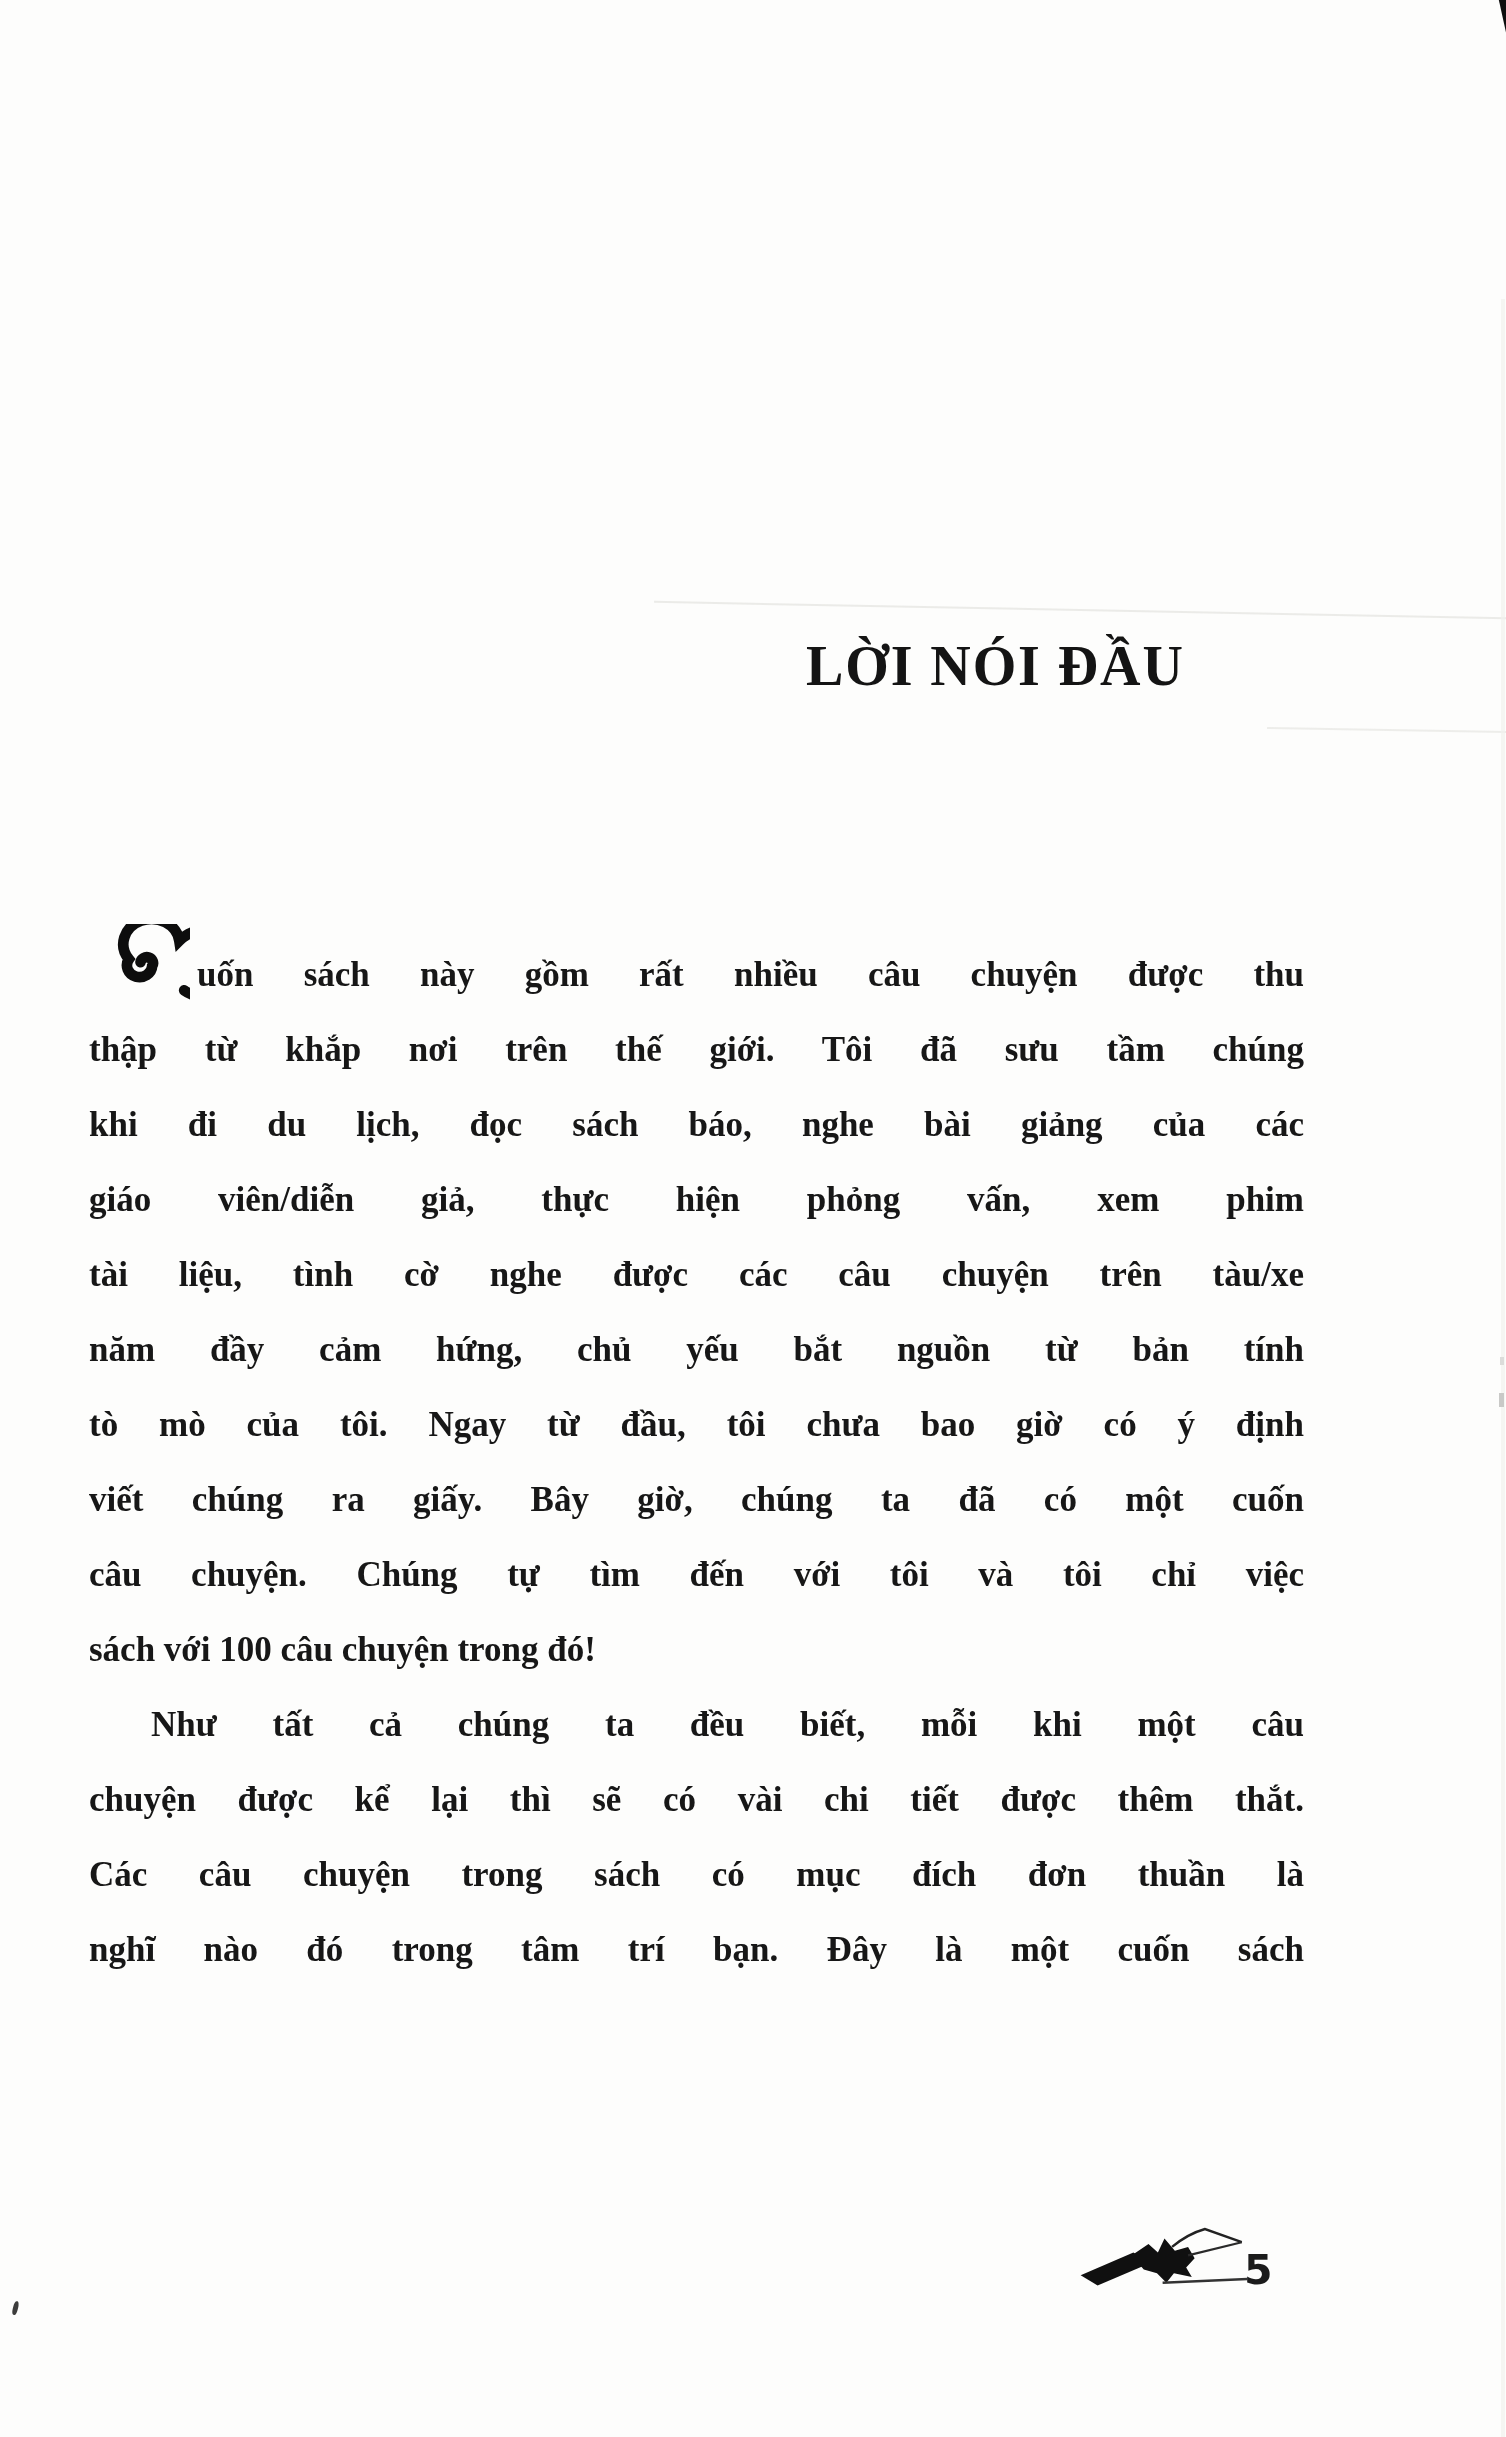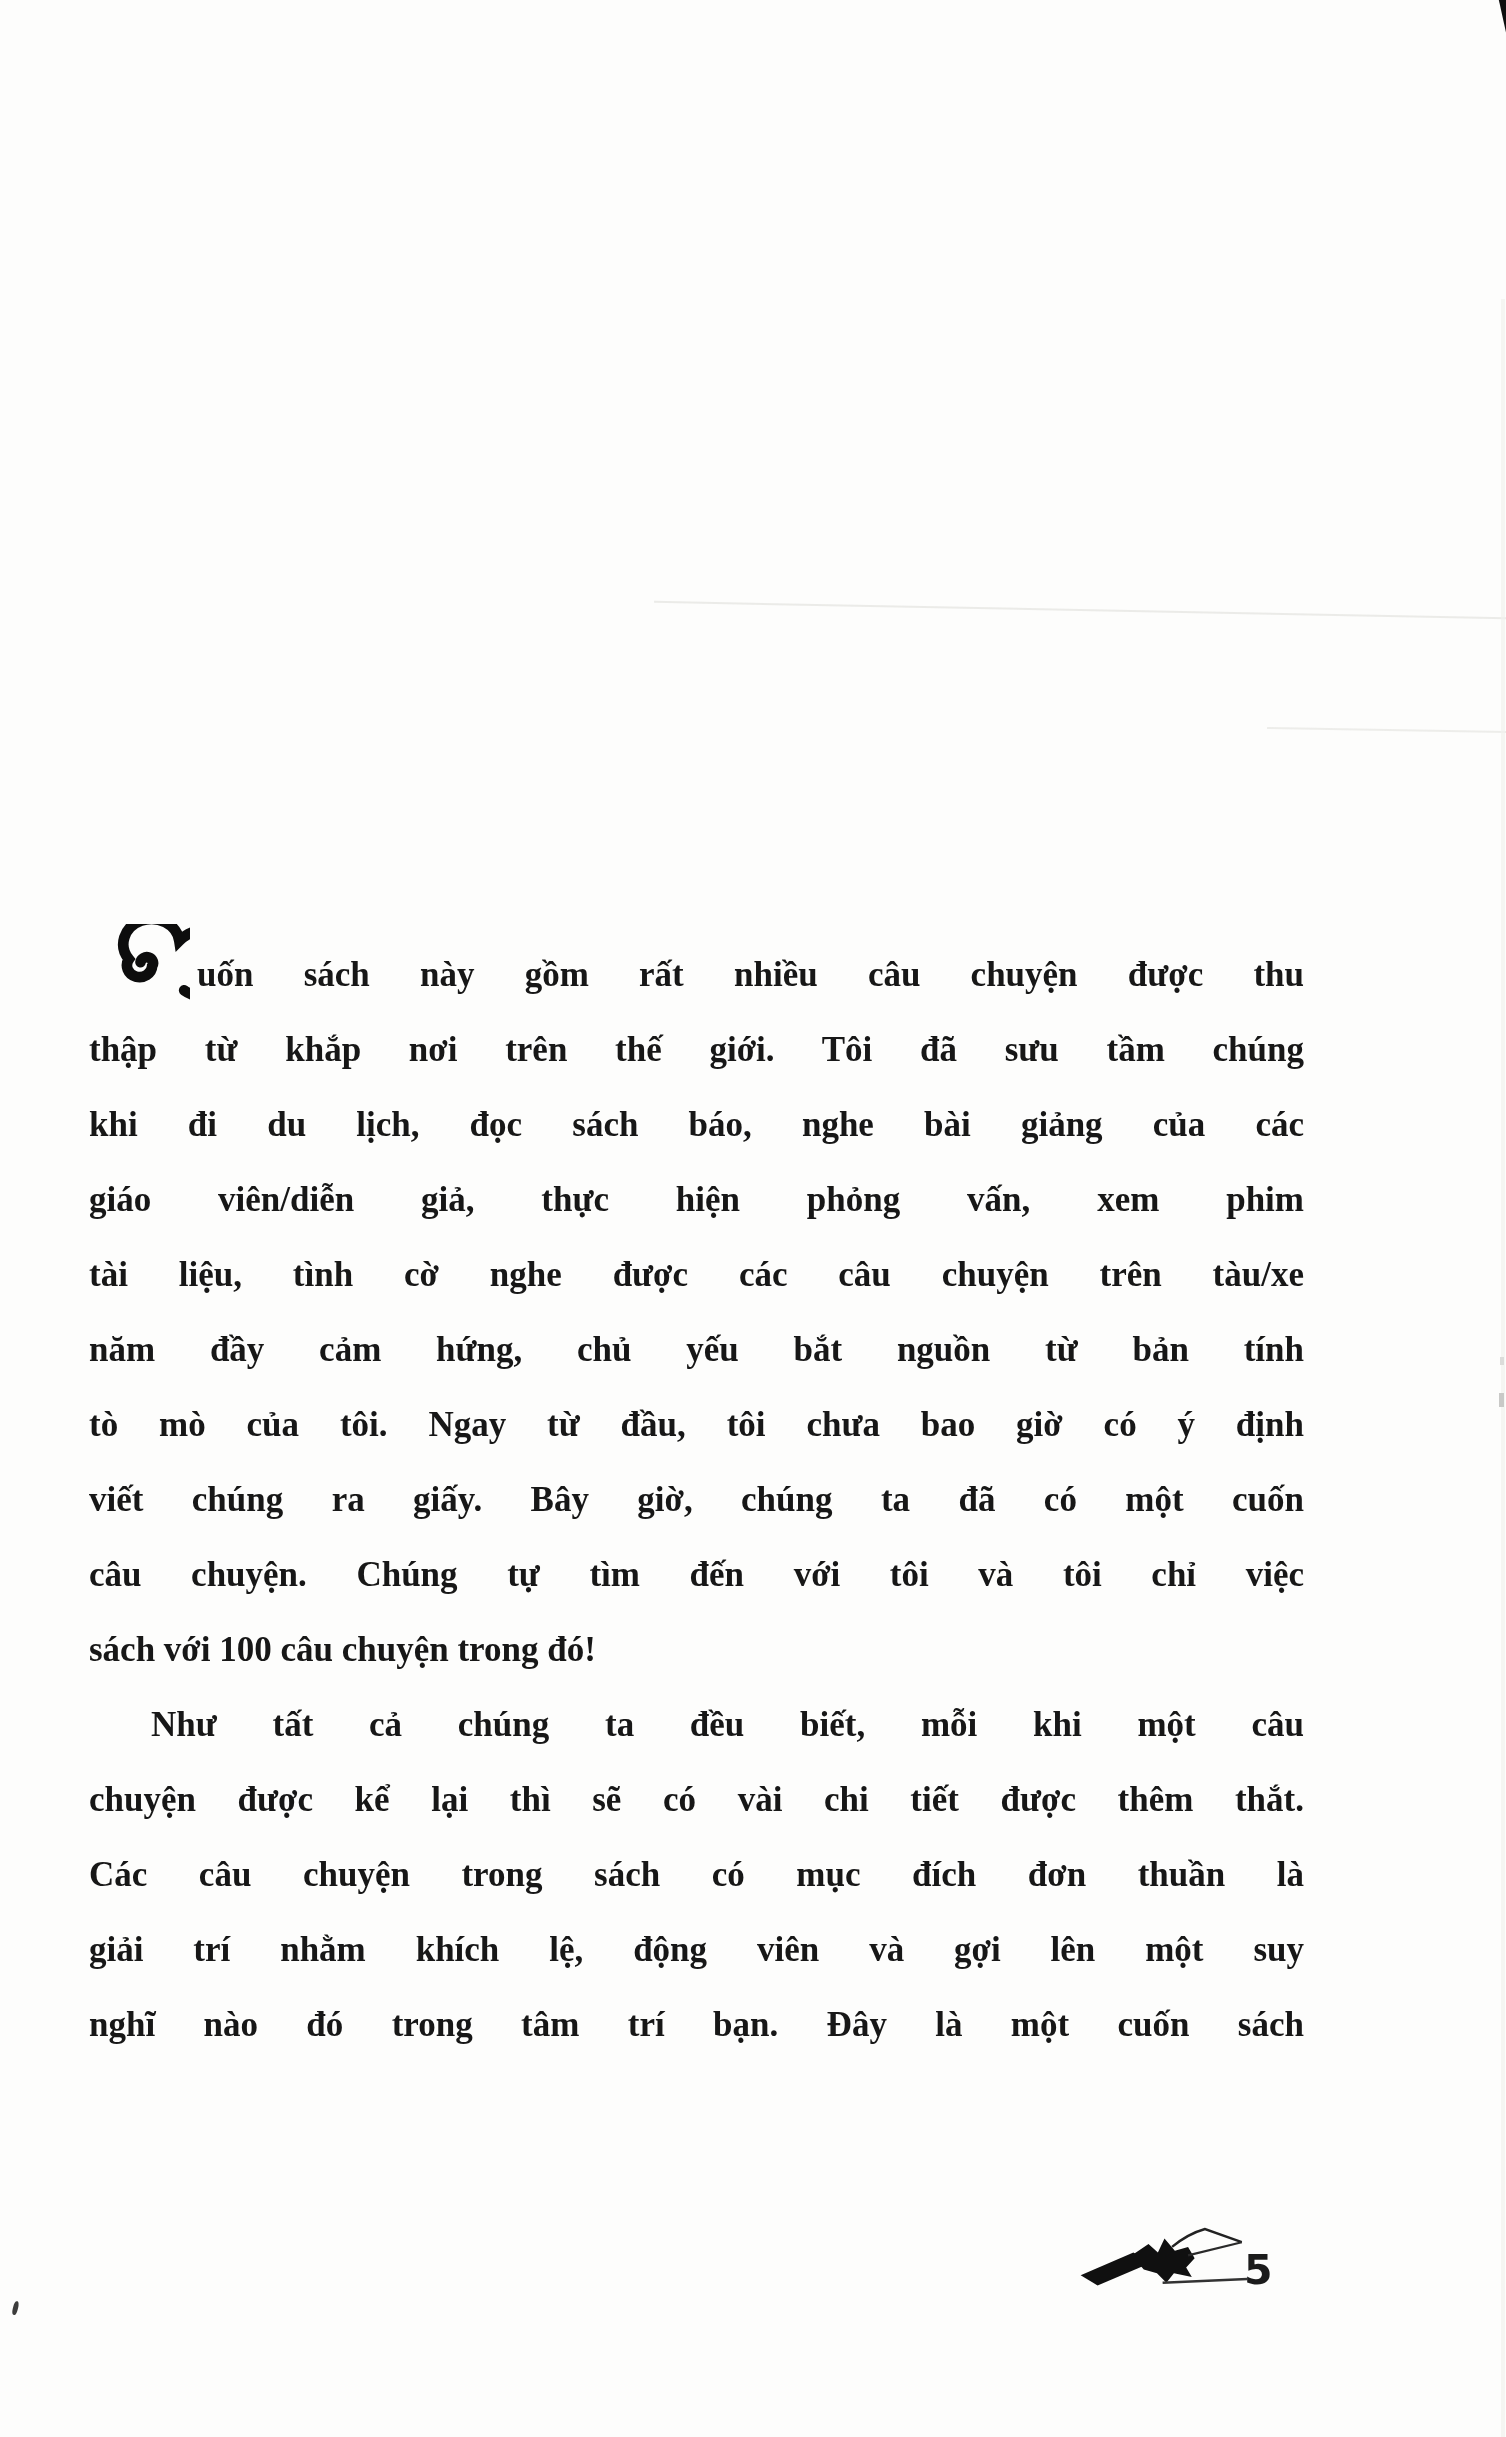--- a/index.html
+++ b/index.html
@@ -75,20 +75,21 @@
 <div id="page">
 
   <div class="artifact" id="corner-wedge"></div>
   <div class="artifact" id="fold-shadow-top"></div>
   <div class="artifact" id="fold-shadow-bottom"></div>
   <div class="artifact" id="edge-strip"></div>
   <div class="artifact" id="edge-tick-1"></div>
   <div class="artifact" id="edge-tick-2"></div>
   <div class="artifact" id="stray-mark"></div>
 
+  <div id="title">LỜI NÓI ĐẦU</div>
 
   <div id="body-text">
 
     <div class="line first">
       <svg id="drop-cap" viewBox="0 0 100 86" xmlns="http://www.w3.org/2000/svg">
         <path d="M 94,66 A 39,35 0 1 0 89,15
                  A 29,26 0 1 0 37,34
                  A 13,12 0 1 0 61,41
                  A 6.5,6 0 1 0 49,37" fill="none" stroke="#0d0d0d" stroke-width="11" stroke-linecap="round"></path>
       </svg>
@@ -100,21 +101,20 @@
     <div class="line">tài liệu, tình cờ nghe được các câu chuyện trên tàu/xe</div>
     <div class="line">năm đầy cảm hứng, chủ yếu bắt nguồn từ bản tính</div>
     <div class="line">tò mò của tôi. Ngay từ đầu, tôi chưa bao giờ có ý định</div>
     <div class="line">viết chúng ra giấy. Bây giờ, chúng ta đã có một cuốn</div>
     <div class="line">câu chuyện. Chúng tự tìm đến với tôi và tôi chỉ việc</div>
     <div class="line pend">sách với 100 câu chuyện trong đó!</div>
 
     <div class="line indent">Như tất cả chúng ta đều biết, mỗi khi một câu</div>
     <div class="line">chuyện được kể lại thì sẽ có vài chi tiết được thêm thắt.</div>
     <div class="line">Các câu chuyện trong sách có mục đích đơn thuần là</div>
-    <div class="line">giải trí nhằm khích lệ, động viên và gợi lên một suy</div>
     <div class="line">nghĩ nào đó trong tâm trí bạn. Đây là một cuốn sách</div>
   </div>
 
   <svg id="footer-ornament" viewBox="0 0 190 75" xmlns="http://www.w3.org/2000/svg">
     <polygon points="6,52 62,28 80,39 24,63" fill="#101010"></polygon>
     <polygon points="60,31 78,19 88,28 95,13 106,26 120,22 127,34 118,44 124,54 105,50 97,60 87,50 73,46" fill="#101010"></polygon>
     <path d="M103,22 Q120,8 138,3 L177,17" fill="none" stroke="#222" stroke-width="2.6"></path>
     <path d="M177,17 L120,31" fill="none" stroke="#2a2a2a" stroke-width="2.2"></path>
     <path d="M93,60 L183,56" fill="none" stroke="#333" stroke-width="2.6"></path>
   </svg>

